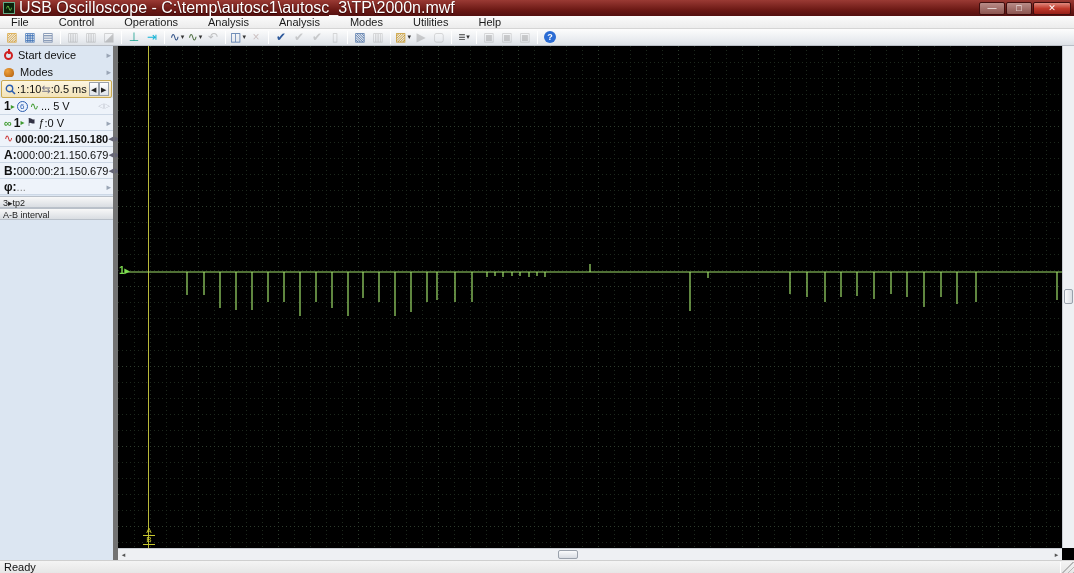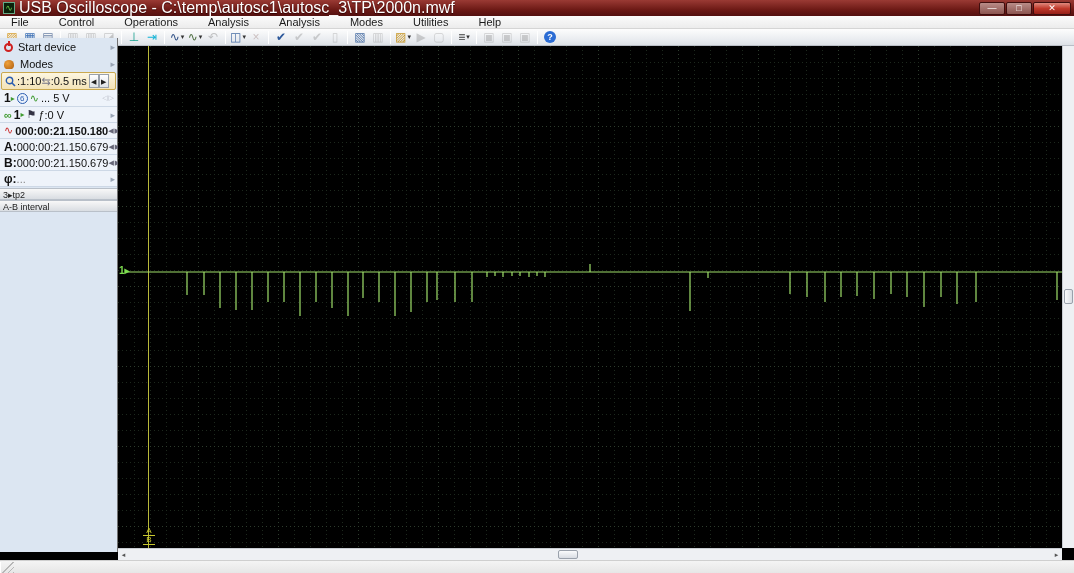--- a/index.html
+++ b/index.html
@@ -29,22 +29,22 @@
   .toolbar { position:absolute; left:0; top:29px; width:1074px; height:17px;
     background:linear-gradient(#fdfdfd,#e8ebef 70%,#dde1e6); border-bottom:1px solid #b9bec6;
     display:flex; align-items:center; padding-left:3px; }
   .tbtn { height:15px; min-width:18px; display:inline-flex; align-items:center; justify-content:center;
     font-size:12px; line-height:14px; padding:0 1px; }
   .tbtn.off { opacity:.32; filter:grayscale(60%); }
   .tbtn .dd { font-size:7px; color:#333; margin-left:1px; }
   .tsep { width:1px; height:13px; background:#b6bcc4; margin:0 3px; border-right:1px solid #fff; }
 
   
-  .sidebar { position:absolute; left:0; top:38px; width:118px; height:514px;
-    background:#dce6f2; border-right:1px solid #737373; }
+  .sidebar { position:absolute; left:0; top:46px; width:118px; height:514px;
+    background:#dce6f2; border-right:5px solid #737373; }
   .srow { display:flex; align-items:center; height:16px; padding:0 2px 0 4px;
     border-bottom:1px solid #cdd8e6; background:#eef3fa; color:#111; white-space:nowrap; }
   .srow.blue { background:transparent; border-bottom:none; height:17px; }
   .arr { color:#9aa5b5; font-size:9px; margin-left:auto; }
   .tinyarrows { font-size:7px; color:#667; letter-spacing:1px; margin-left:auto; }
   .power-ic { width:9px; height:9px; border:2px solid #cf2020; border-radius:50%; margin-right:5px; position:relative; }
   .power-ic::after { content:""; position:absolute; left:2px; top:-4px; width:2px; height:5px; background:#cf2020; }
   .paw-ic { width:10px; height:9px; background:radial-gradient(circle at 35% 35%,#f0a23c,#b05f10); border-radius:50% 50% 40% 40%; margin-right:6px; }
   .selrow { height:18px; margin:0 1px; background:linear-gradient(#fdf6e0,#f3e3b8); border:1px solid #c9a84f; border-radius:2px;
     display:flex; align-items:center; padding:0 1px 0 3px; color:#111; }
@@ -384,15 +384,16 @@
 <div class="vscroll">
   <div class="vthumb" style="top:243px;"></div>
 </div>
 <div class="hscroll">
   <div class="hbtn">◂</div>
   <div class="hthumb" style="left:440px;"></div>
   <div class="hbtn" style="margin-left:auto;">▸</div>
 </div>
 
 <div class="statusbar">
+  <div class="status-left">Ready</div>
   <div class="status-sep"></div>
   <div class="grip"></div>
 </div>
 
 </body></html>

